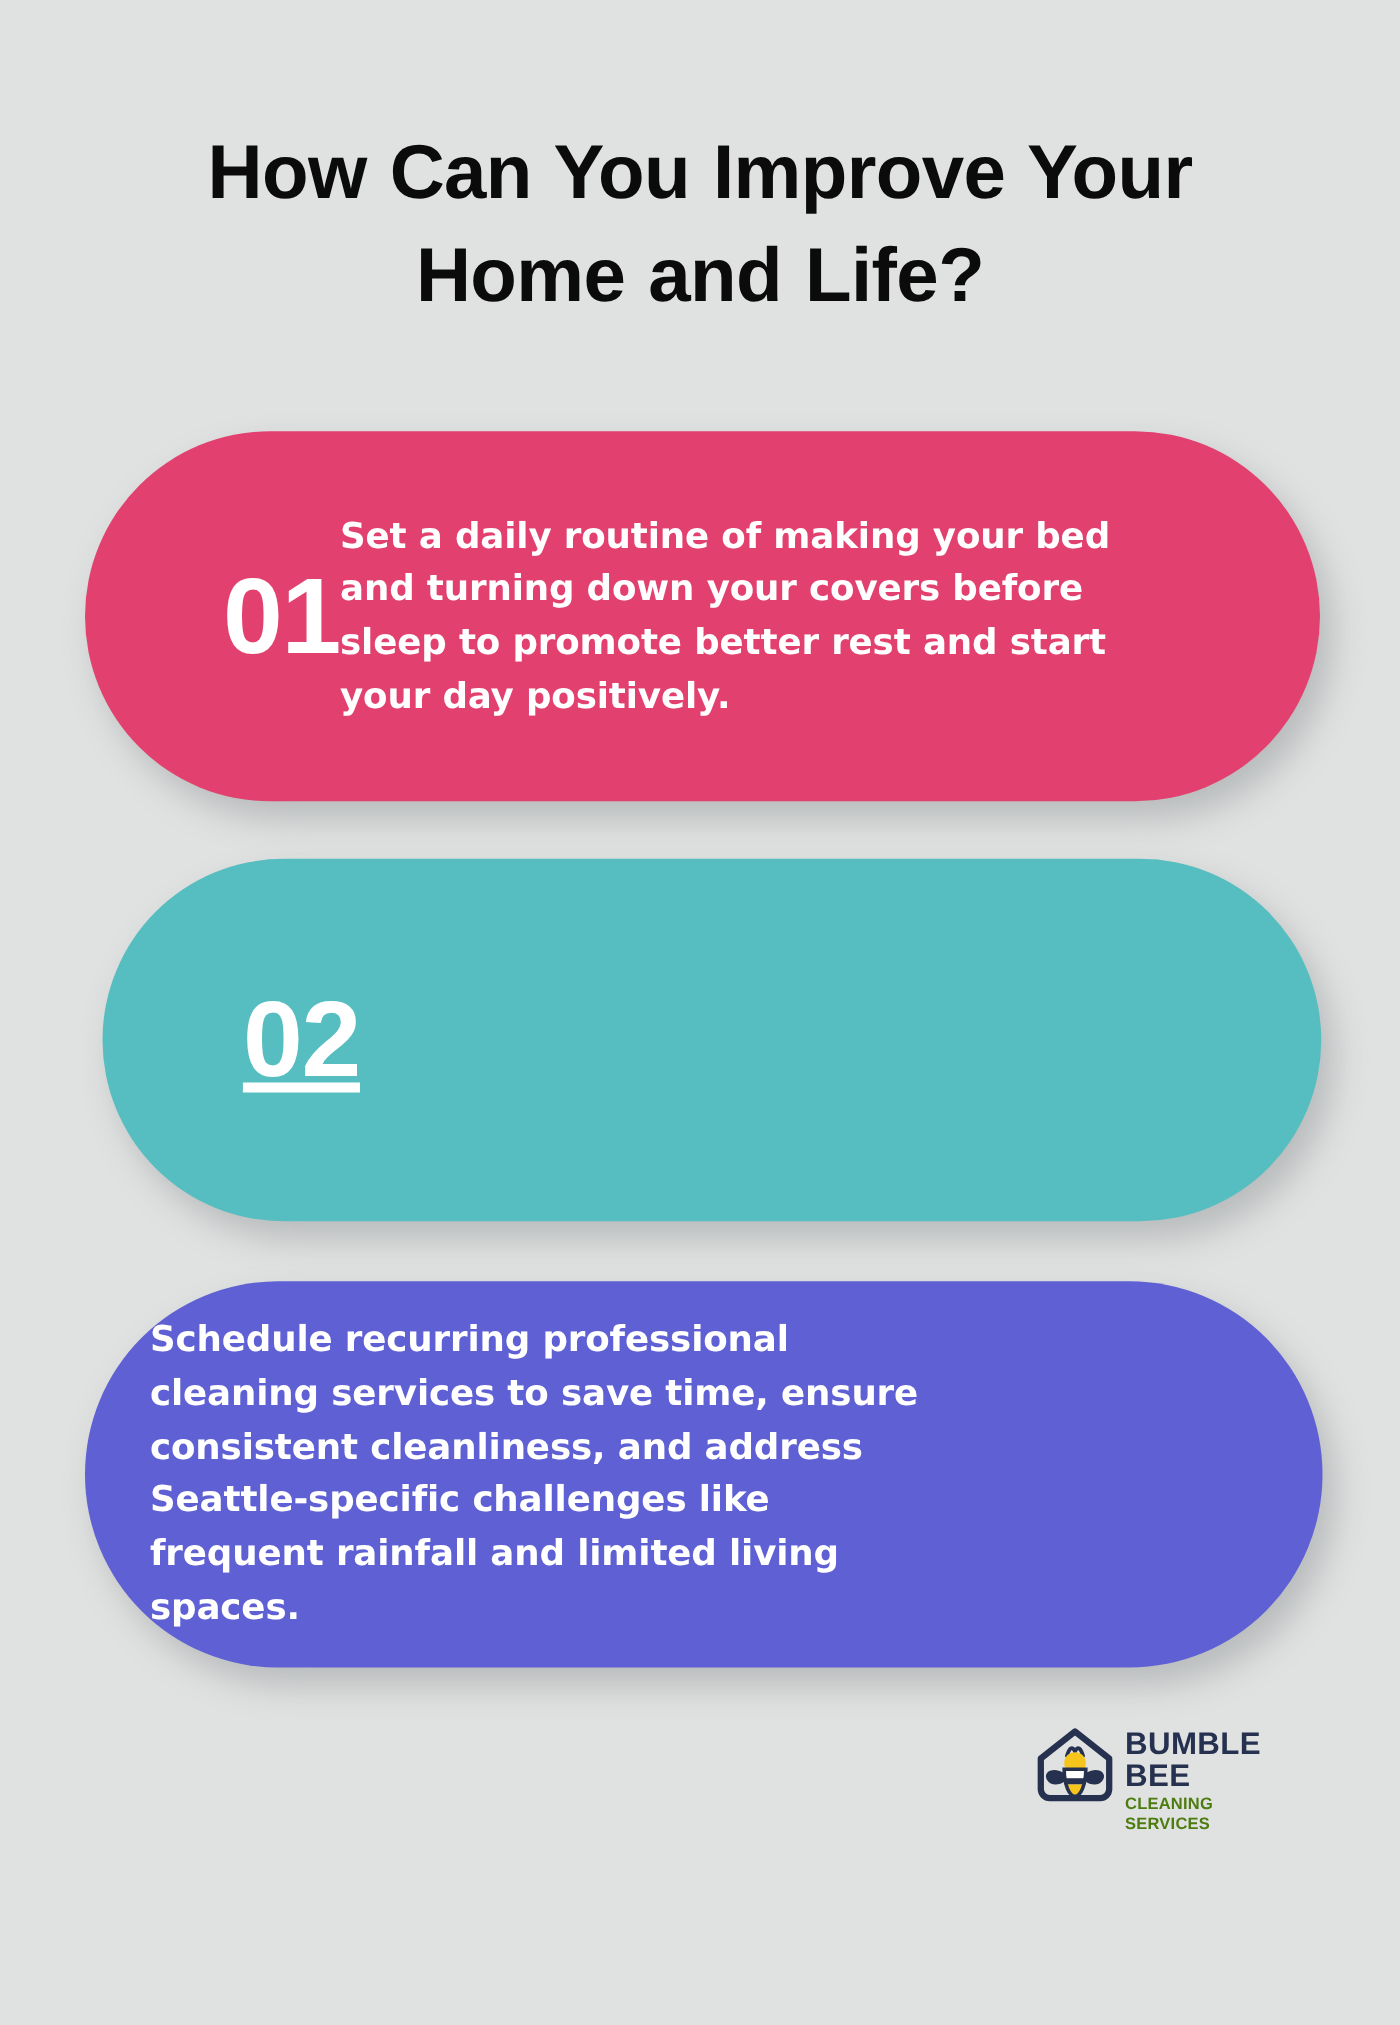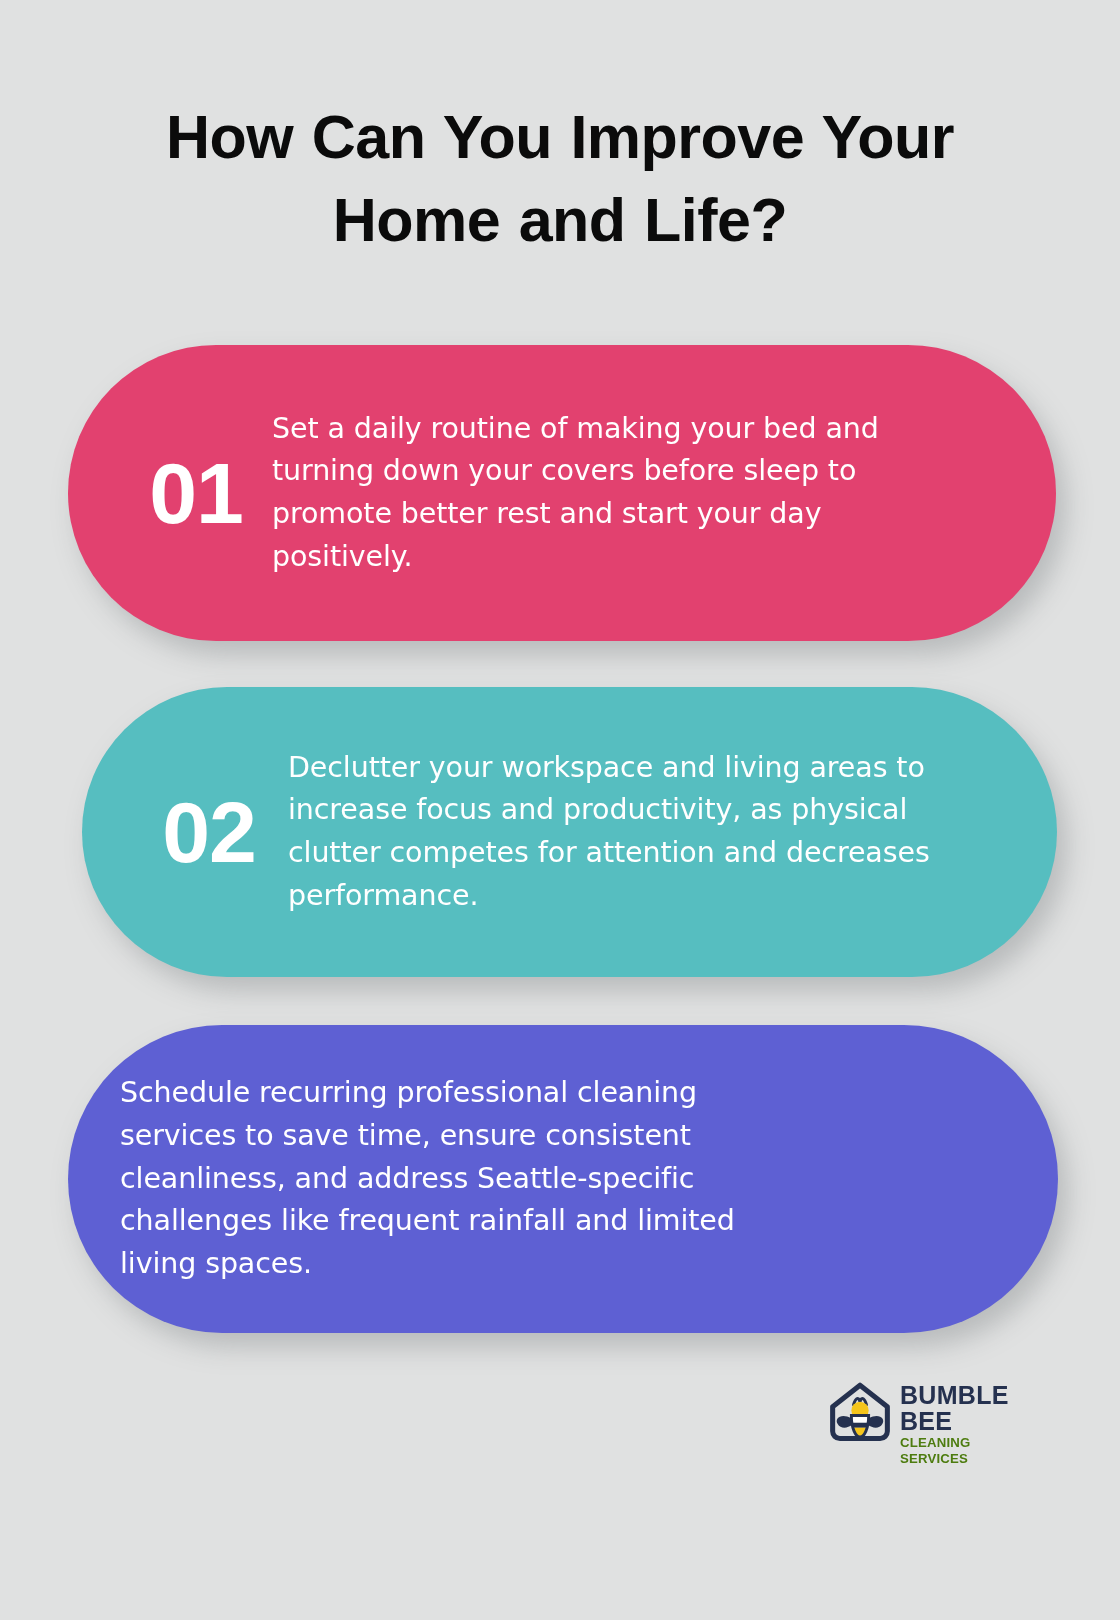--- a/index.html
+++ b/index.html
@@ -81,31 +81,31 @@
   }
 
   .card-number {
     font-family: "Liberation Sans", sans-serif;
     font-weight: bold;
     font-size: 86px;
     line-height: 1;
     color: #ffffff;
     flex: 0 0 auto;
     width: 152px;
-    text-align: center;
+    text-align: right;
     letter-spacing: -1px;
   }
-  .card--two .card-number { width: 158px; padding-left: 6px; }
+  .card--two .card-number { width: 158px; padding-left: 6px; text-decoration: underline; }
   .card--three .card-number { width: 152px; }
 
   .card-text {
     font-family: "DejaVu Sans", sans-serif;
     font-size: 28.5px;
     line-height: 1.5;
-    font-weight: 400;
+    font-weight: 700;
     color: #ffffff;
     flex: 1 1 auto;
     letter-spacing: -0.1px;
   }
   .card--one .card-text  { max-width: 640px; }
   .card--two .card-text  { max-width: 672px; }
   .card--three .card-text{ max-width: 640px; }
 
   
   .logo {
@@ -158,21 +158,20 @@
 
   <div class="cards">
 
     <div class="card card--one" style="background: rgb(226, 65, 111); color: rgb(255, 255, 255);">
       <div class="card-number">01</div>
       <div class="card-text">Set a daily routine of making your bed and turning down your covers before sleep to promote better rest and start your day positively.</div>
     </div>
 
     <div class="card card--two" style="background: rgb(86, 190, 192); color: rgb(255, 255, 255);">
       <div class="card-number">02</div>
-      <div class="card-text">Declutter your workspace and living areas to increase focus and productivity, as physical clutter competes for attention and decreases performance.</div>
     </div>
 
     <div class="card card--three" style="background: rgb(94, 96, 211); color: rgb(255, 255, 255);">
       <div class="card-text">Schedule recurring professional cleaning services to save time, ensure consistent cleanliness, and address Seattle-specific challenges like frequent rainfall and limited living spaces.</div>
     </div>
 
   </div>
 
   <div class="logo">
     <span class="logo-mark">

